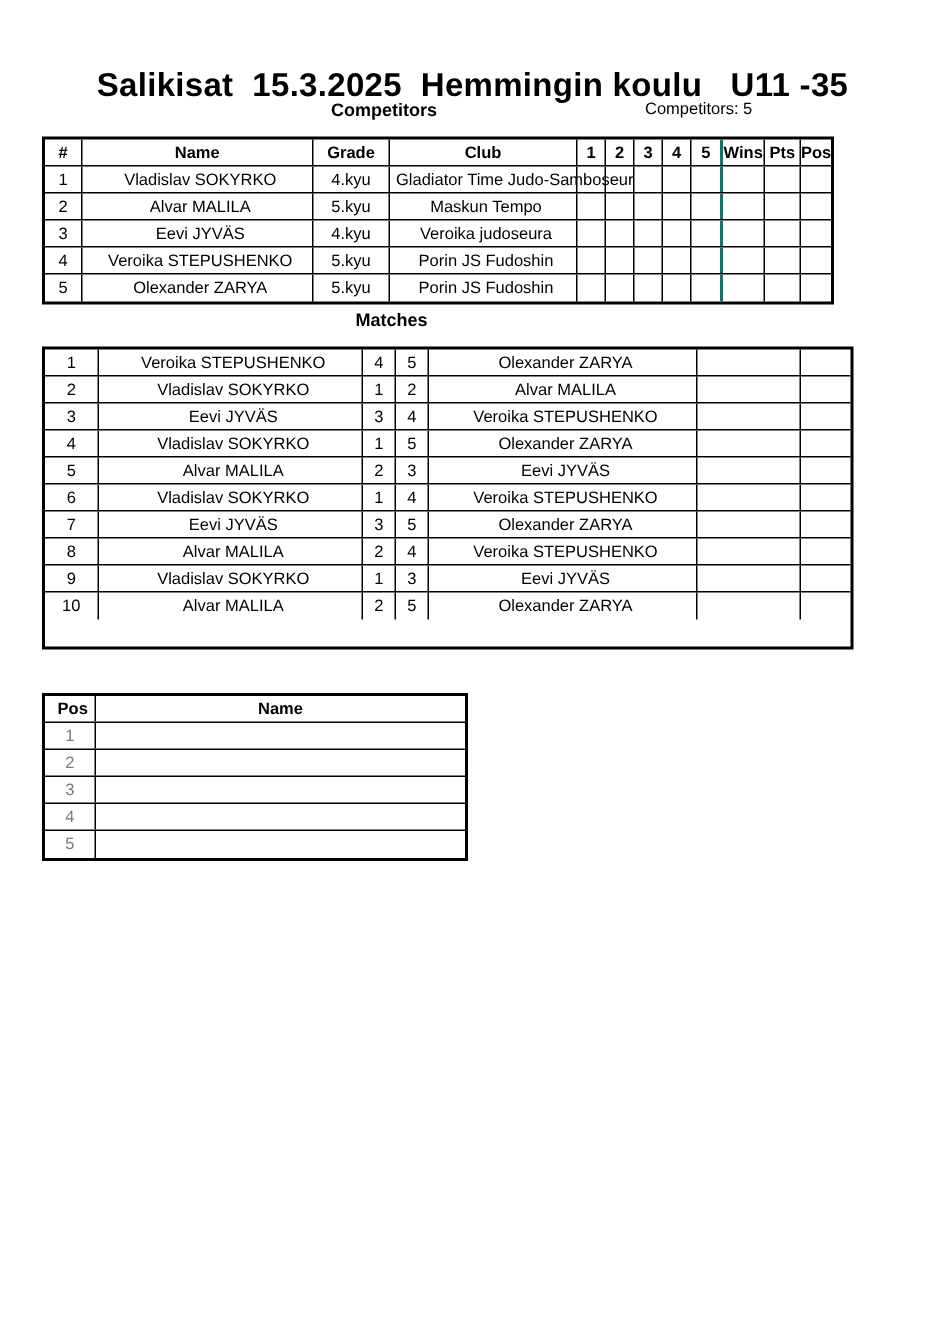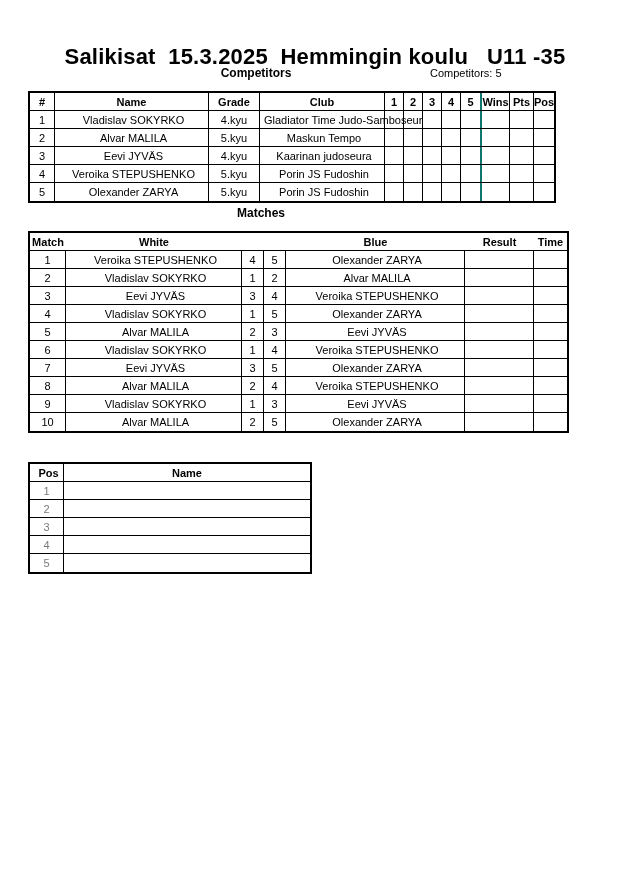--- a/index.html
+++ b/index.html
@@ -115,21 +115,21 @@
     <div class="cell c-s5"></div>
     <div class="cell c-wins"></div>
     <div class="cell c-pts"></div>
     <div class="cell c-pos"></div>
   </div>
 
   <div class="row">
     <div class="cell tc c-num">3</div>
     <div class="cell tl c-name">Eevi JYVÄS</div>
     <div class="cell tc c-grade">4.kyu</div>
-    <div class="cell tl c-club">Kaarinan judoseura</div>
+    <div class="cell tl c-club">Veroika judoseura</div>
     <div class="cell c-s"></div>
     <div class="cell c-s"></div>
     <div class="cell c-s"></div>
     <div class="cell c-s"></div>
     <div class="cell c-s5"></div>
     <div class="cell c-wins"></div>
     <div class="cell c-pts"></div>
     <div class="cell c-pos"></div>
   </div>
 
@@ -160,28 +160,20 @@
     <div class="cell c-s5"></div>
     <div class="cell c-wins"></div>
     <div class="cell c-pts"></div>
     <div class="cell c-pos"></div>
   </div>
 </div>
 
 <div class="sec-label sec-matches">Matches</div>
 
 <div class="tbl tbl-matches">
-  <div class="row">
-    <div class="mh mh-num">Match</div>
-    <div class="mh mh-white">White</div>
-    <div class="mh mh-scores"></div>
-    <div class="mh mh-blue">Blue</div>
-    <div class="mh mh-res">Result</div>
-    <div class="mh mh-time">Time</div>
-  </div>
 
   <div class="row">
     <div class="cell tc m-num">1</div>
     <div class="cell tl m-white">Veroika STEPUSHENKO</div>
     <div class="cell tc m-s1">4</div>
     <div class="cell tc m-s2">5</div>
     <div class="cell tl m-blue">Olexander ZARYA</div>
     <div class="cell tc m-res"></div>
     <div class="cell tc m-time"></div>
   </div>

